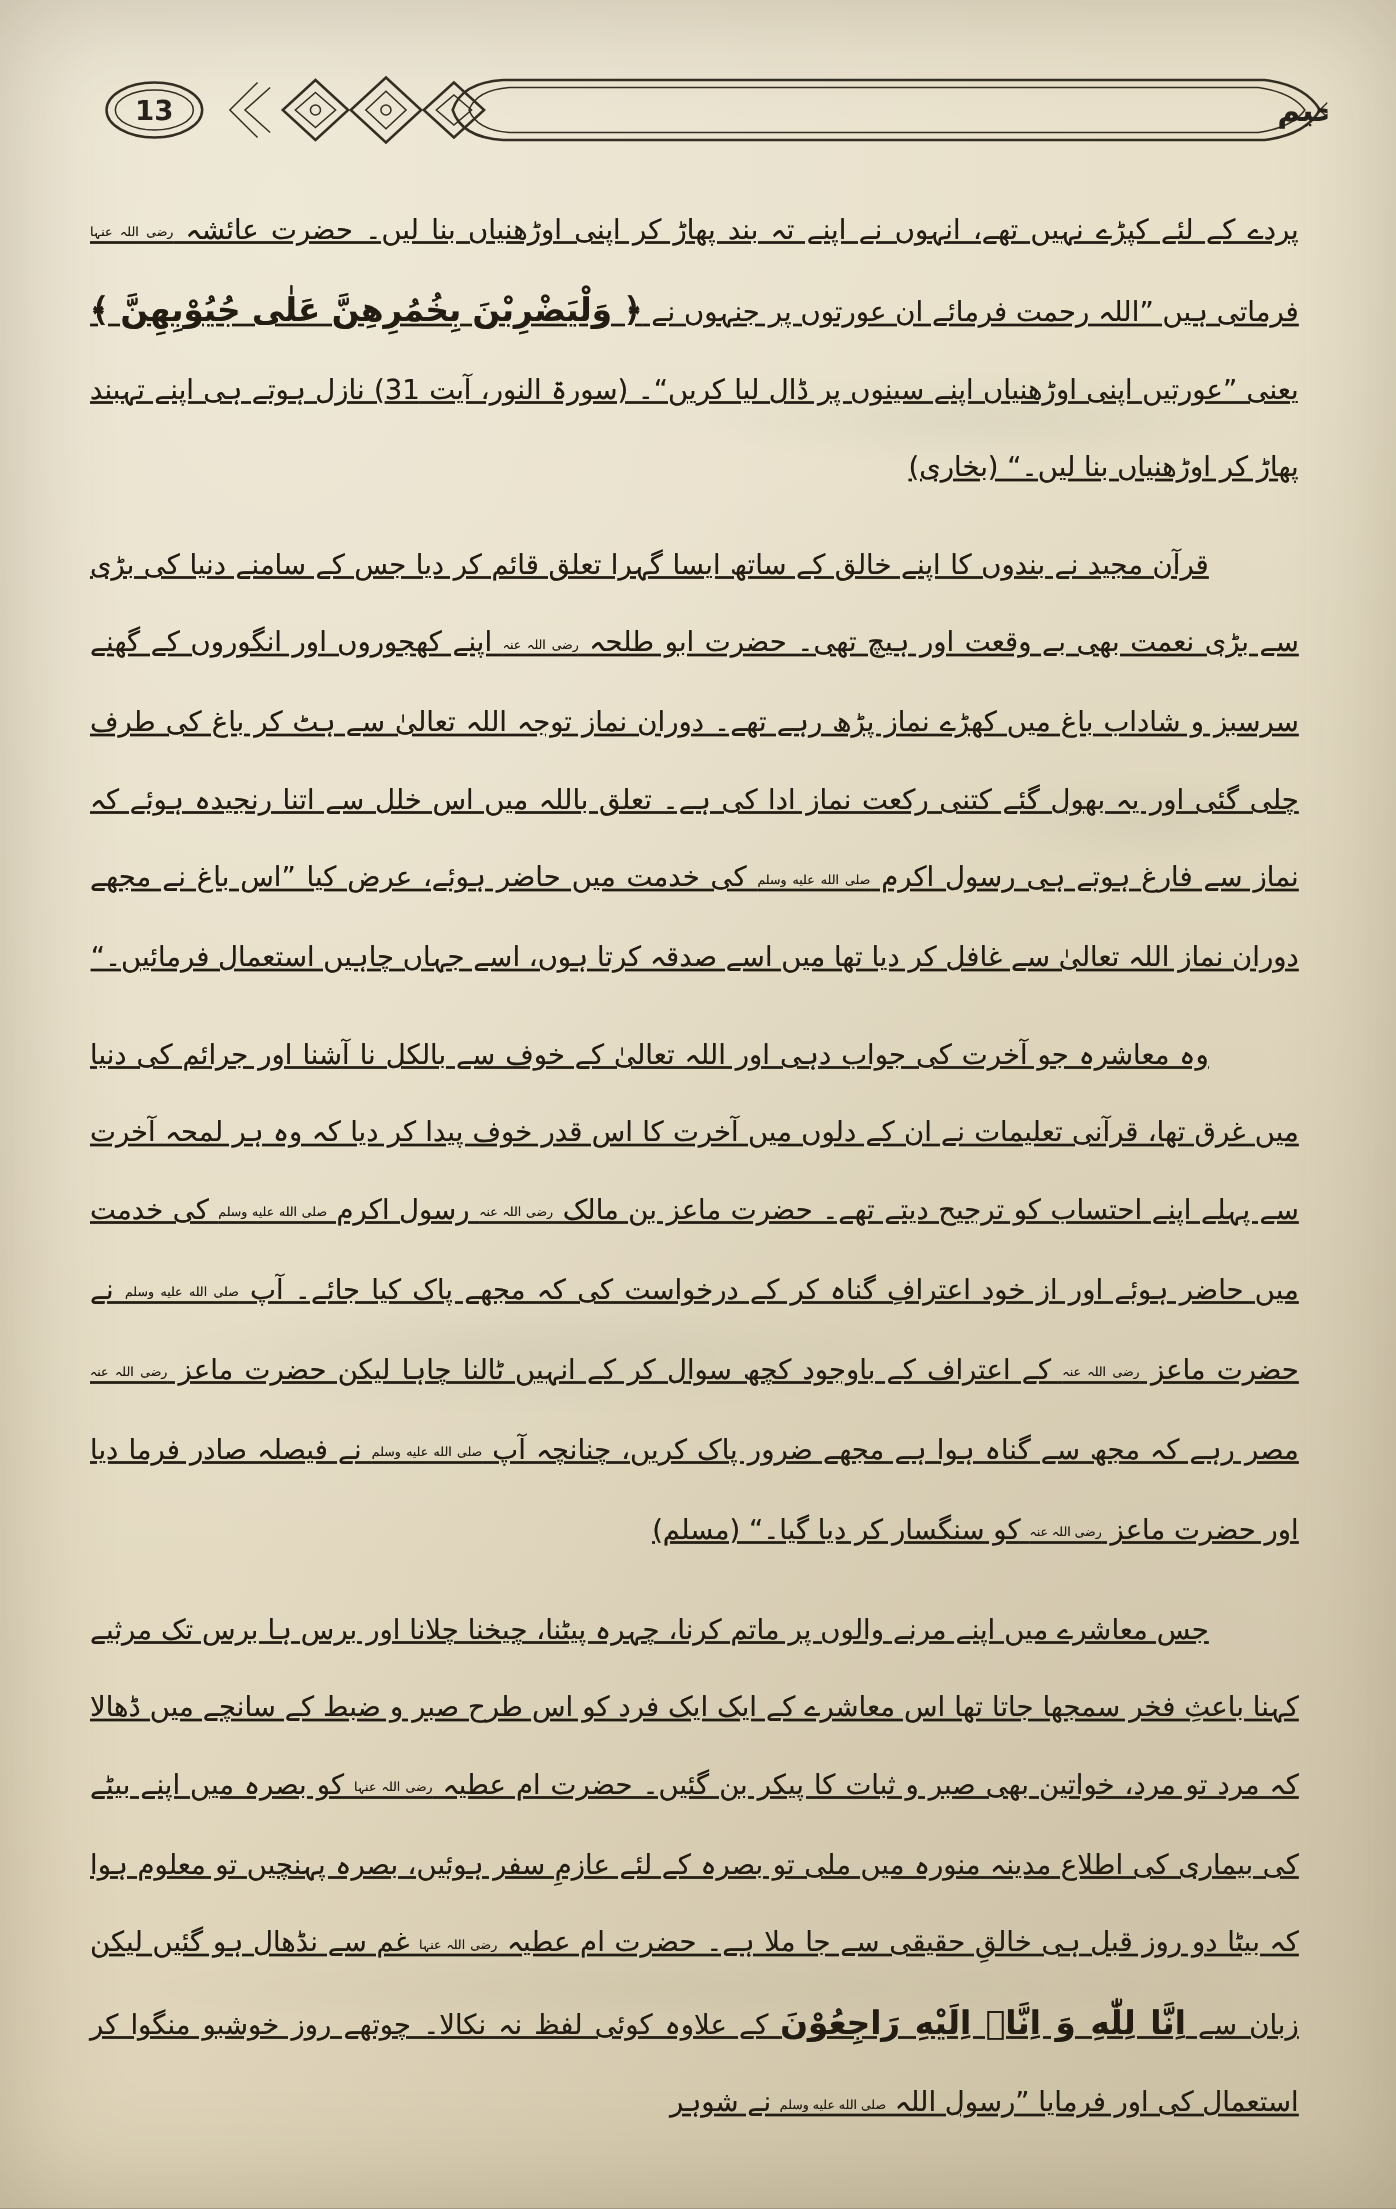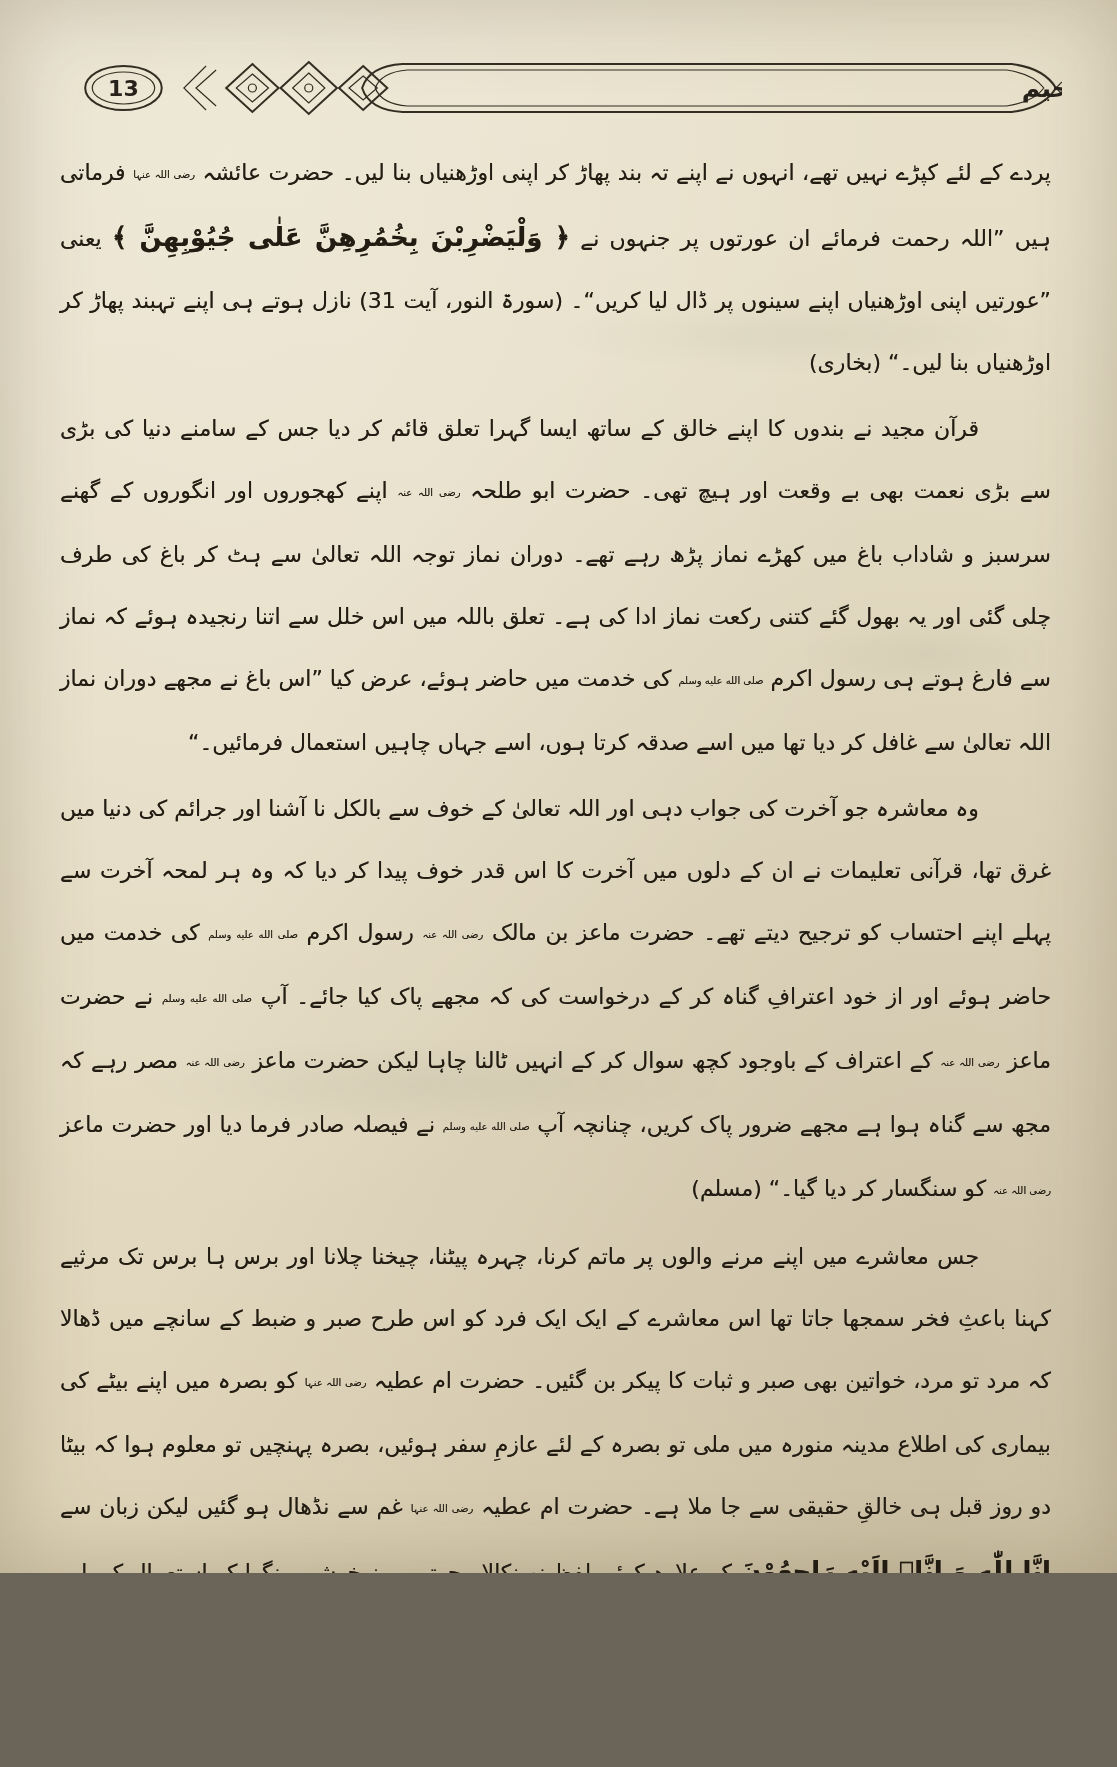--- a/index.html
+++ b/index.html
@@ -2,21 +2,21 @@
 <html lang="ur" dir="rtl"><head>
 <meta charset="utf-8">
 <style>
   html,body{margin:0;padding:0;}
   body{
     width:1117px;height:1767px;
     background:#6b6458;
     font-family:"DejaVu Sans",sans-serif;
   }
   .page{
-    position:relative;width:1117px;height:1573px;overflow:hidden;
+    position:relative;width:1117px;height:1767px;overflow:hidden;
     background:
       radial-gradient(ellipse at 20% 10%, rgba(255,255,255,0.25), rgba(255,255,255,0) 55%),
       radial-gradient(ellipse at 85% 90%, rgba(120,105,75,0.18), rgba(120,105,75,0) 60%),
       linear-gradient(180deg,#e9e1cb 0%,#e6ddc5 45%,#e2d8bf 80%,#ddd2b6 100%);
     box-shadow: inset 0 0 90px rgba(90,75,45,0.28);
     color:#241f16;
   }
   
   .ghost{position:absolute;filter:blur(7px);opacity:.12;pointer-events:none;
     background:radial-gradient(ellipse at center, rgba(70,90,60,.55), rgba(70,90,60,0) 70%);}
@@ -33,21 +33,21 @@
   .pagenum{font-size:22px;font-weight:bold;fill:#26211a;font-family:"DejaVu Sans",sans-serif;}
 
   .text-block{
     position:absolute;top:138px;right:62px;left:56px;
     direction:rtl;
     font-size:22px;line-height:62px;
     text-align:justify;text-align-last:right;
     color:#221c12;
     text-shadow:0 0 0.4px rgba(34,28,18,.6);
   }
-  .para{margin:4px;}
+  .para{margin:16px;text-decoration:underline;}
   .para.indent{text-indent:72px;}
   .verse{font-weight:700;font-size:26px;}
   .hon{font-size:10px;letter-spacing:-0.5px;vertical-align:2px;}
 </style>
 </head>
 <body>
 
 <div class="page">
 
   <div class="ghost g1"></div>

